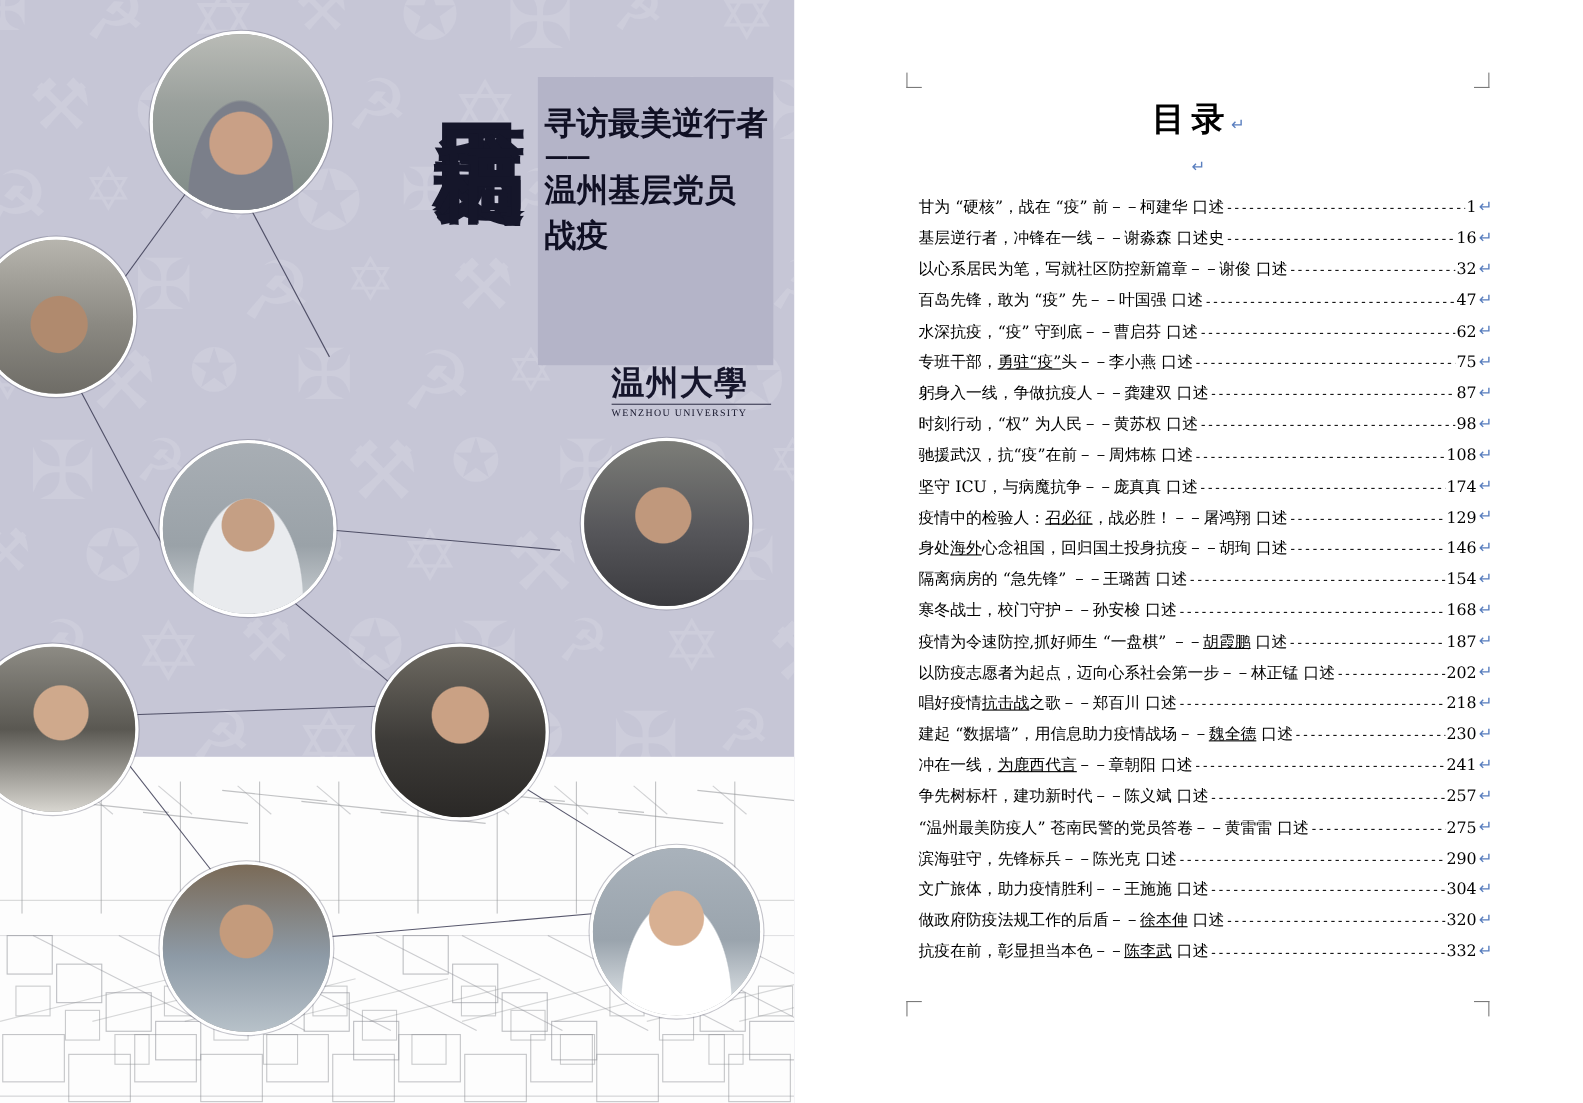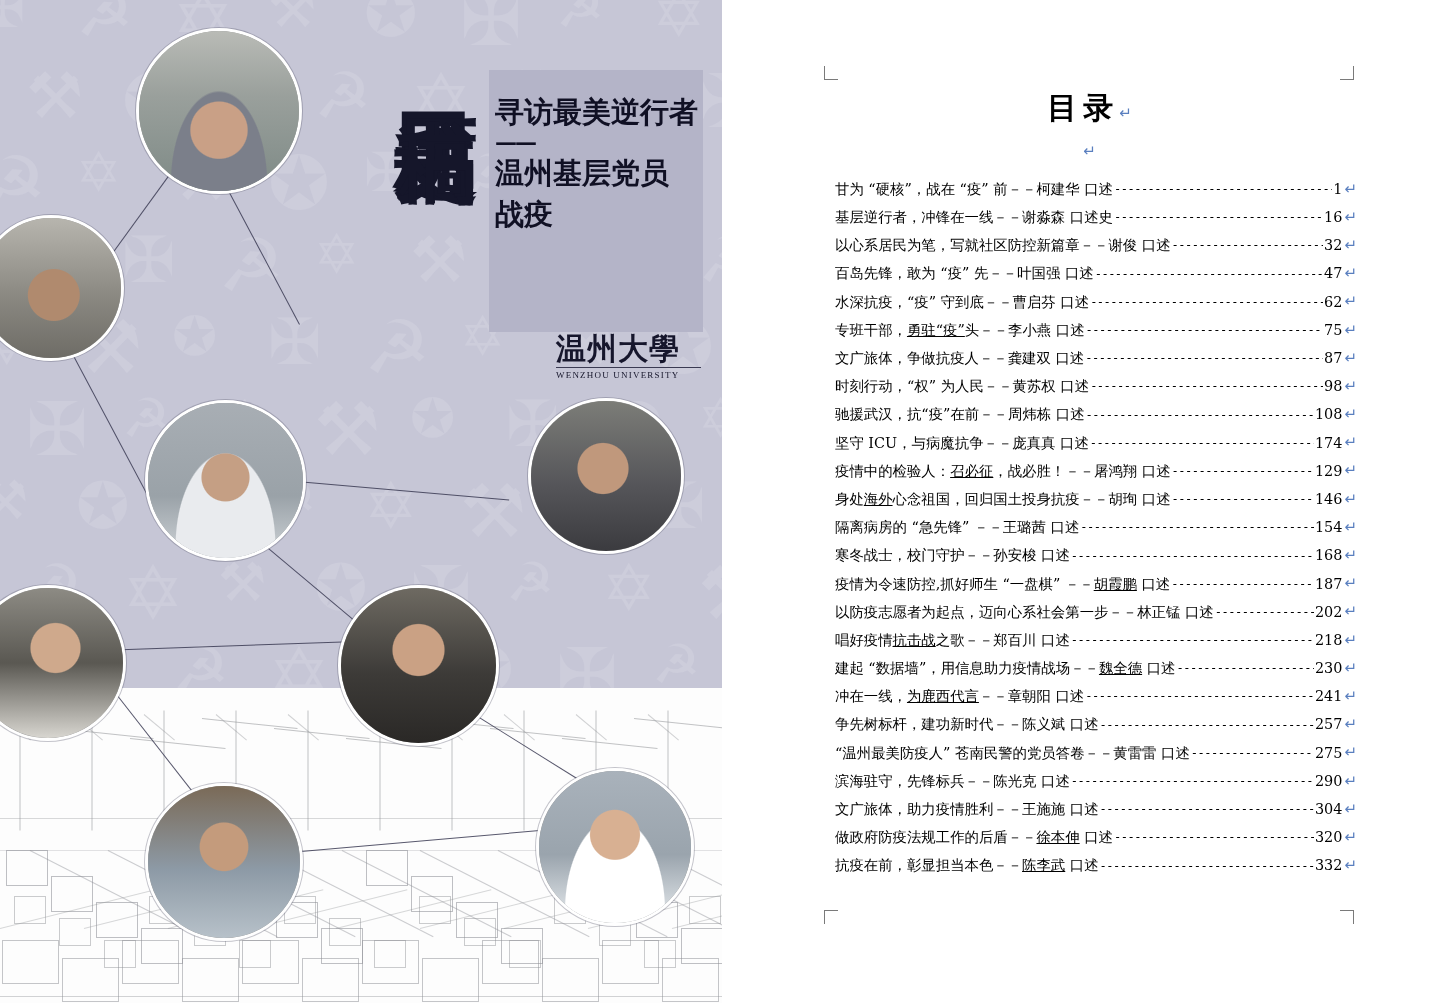--- a/index.html
+++ b/index.html
@@ -559,21 +559,21 @@
           <span class="pg">62</span>
           <span class="mk pilcrow">↵</span>
         </div>
         <div class="toc-row">
           <span class="t">专班干部，<span class="u">勇驻“疫”</span>头－－李小燕  口述</span>
           <span class="lead">--------------------------------------------------------</span>
           <span class="pg">75</span>
           <span class="mk pilcrow">↵</span>
         </div>
         <div class="toc-row">
-          <span class="t">文广旅体，争做抗疫人－－龚建双  口述</span>
+          <span class="t">躬身入一线，争做抗疫人－－龚建双  口述</span>
           <span class="lead">--------------------------------------------------------</span>
           <span class="pg">87</span>
           <span class="mk pilcrow">↵</span>
         </div>
         <div class="toc-row">
           <span class="t">时刻行动，“权” 为人民－－黄苏权  口述</span>
           <span class="lead">--------------------------------------------------------</span>
           <span class="pg">98</span>
           <span class="mk pilcrow">↵</span>
         </div>

